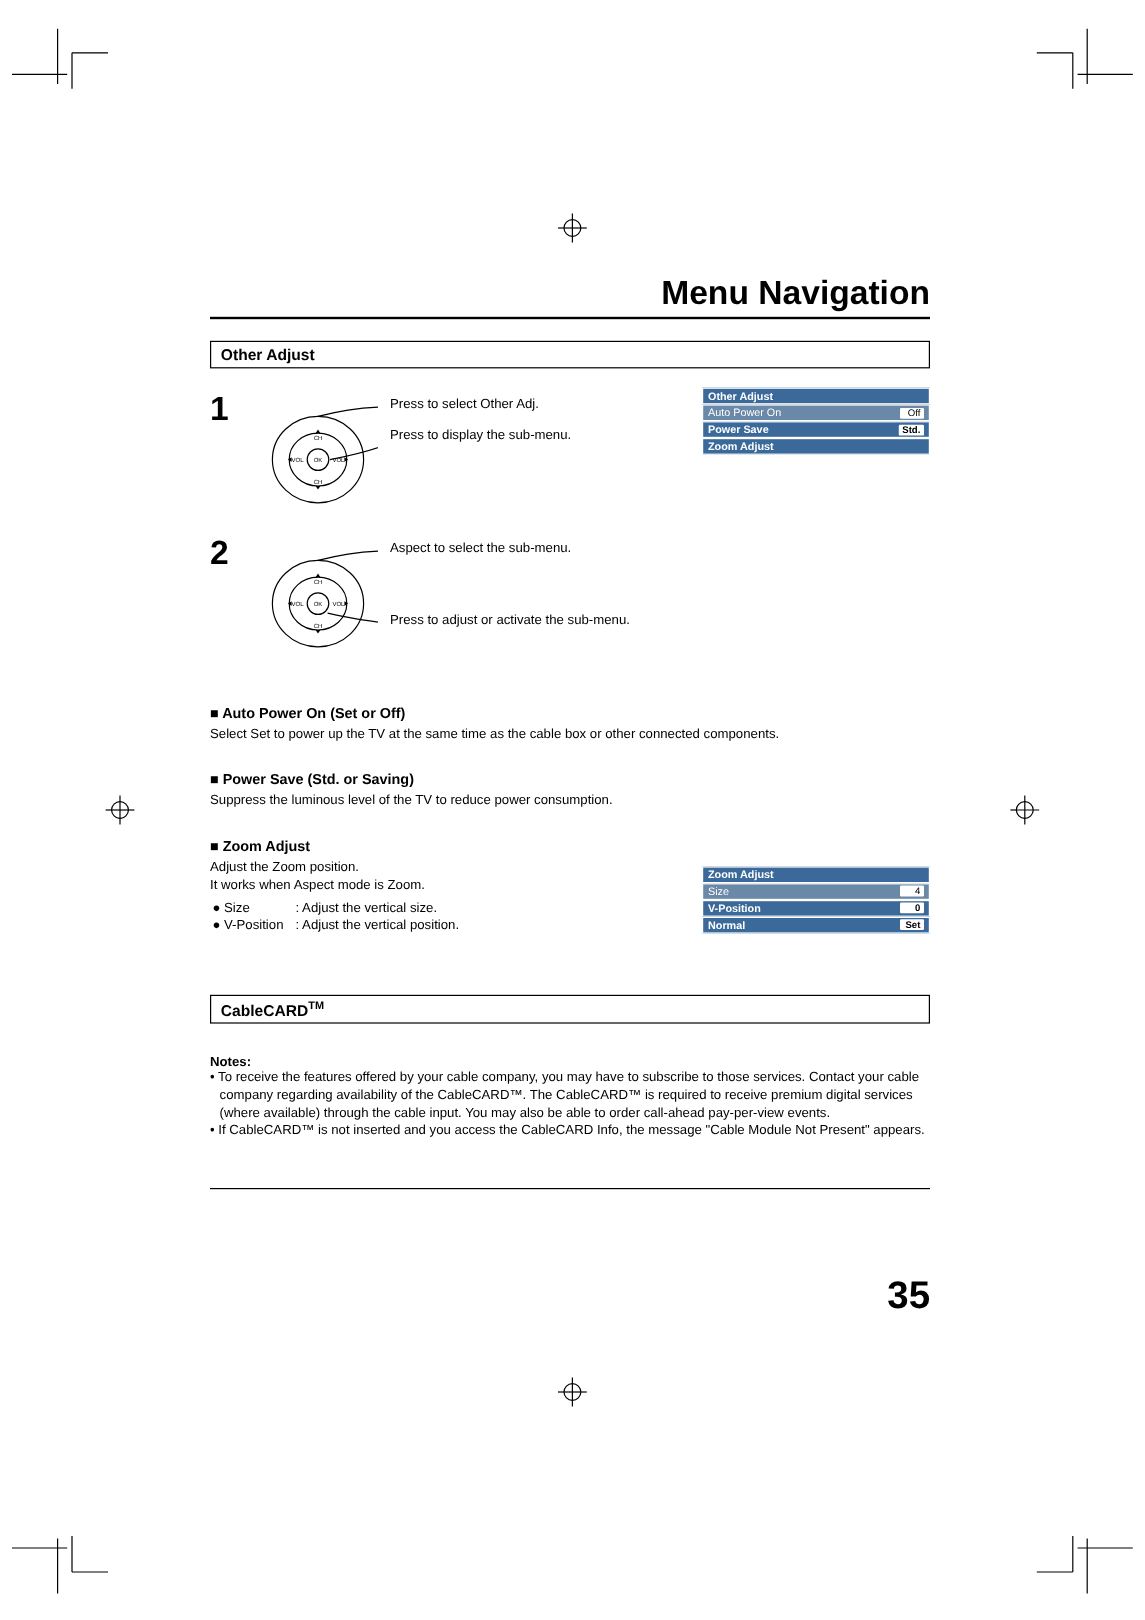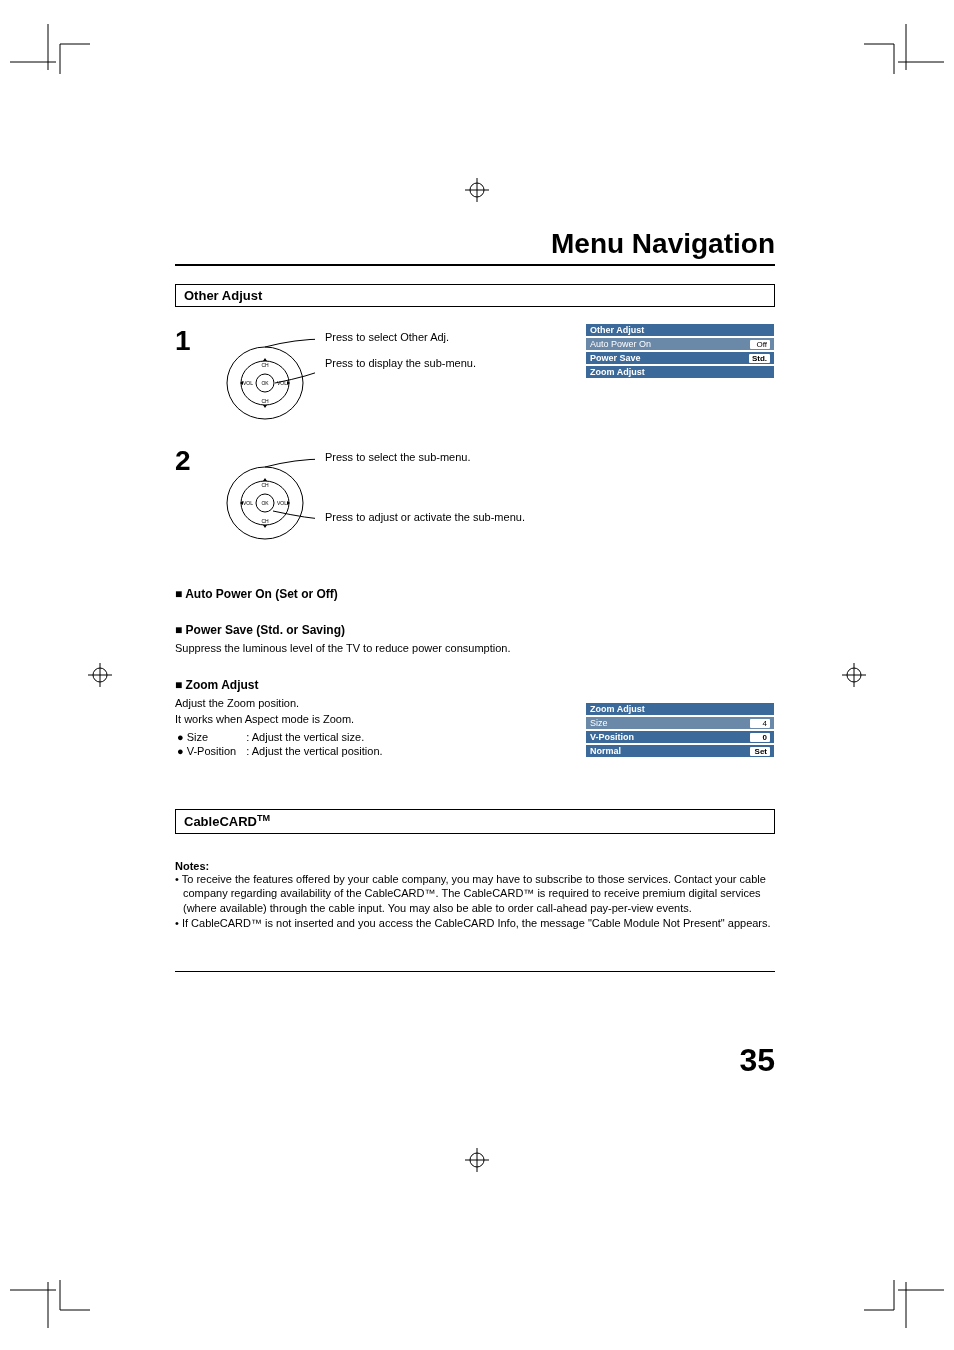--- a/index.html
+++ b/index.html
@@ -127,25 +127,26 @@
       <text x="50" y="54" font-size="5" text-anchor="middle">OK</text>
       <text x="50" y="36" font-size="5" text-anchor="middle">CH</text>
       <text x="50" y="72" font-size="5" text-anchor="middle">CH</text>
       <text x="33" y="54" font-size="5" text-anchor="middle">VOL</text>
       <text x="67" y="54" font-size="5" text-anchor="middle">VOL</text>
       <path d="M48 30 l2 -3 l2 3 z M48 74 l2 3 l2 -3 z" fill="#000"></path>
       <path d="M28 50 l-3 2 l3 2 z M72 50 l3 2 l-3 2 z" fill="#000"></path>
       <path d="M50 16 Q80 8 110 8" fill="none" stroke="#000"></path>
       <path d="M58 60 Q95 68 110 68" fill="none" stroke="#000"></path>
     </svg>
-    <div class="step-text step-text1">Press to select the sub-menu.</div>
+    <div class="step-text step-text1">Aspect to select the sub-menu.</div>
     <div class="step-text step-text3">Press to adjust or activate the sub-menu.</div>
   </div>
 
   <div class="subhead">Auto Power On (Set or Off)</div>
+  <div class="body-text">Select Set to power up the TV at the same time as the cable box or other connected components.</div>
 
   <div class="subhead">Power Save (Std. or Saving)</div>
   <div class="body-text">Suppress the luminous level of the TV to reduce power consumption.</div>
 
   <div style="position:relative;">
     <div class="subhead">Zoom Adjust</div>
     <div class="body-text">Adjust the Zoom position.</div>
     <div class="body-text" style="margin-top:0;">It works when Aspect mode is Zoom.</div>
     <table class="bullet-grid">
       <tbody>

